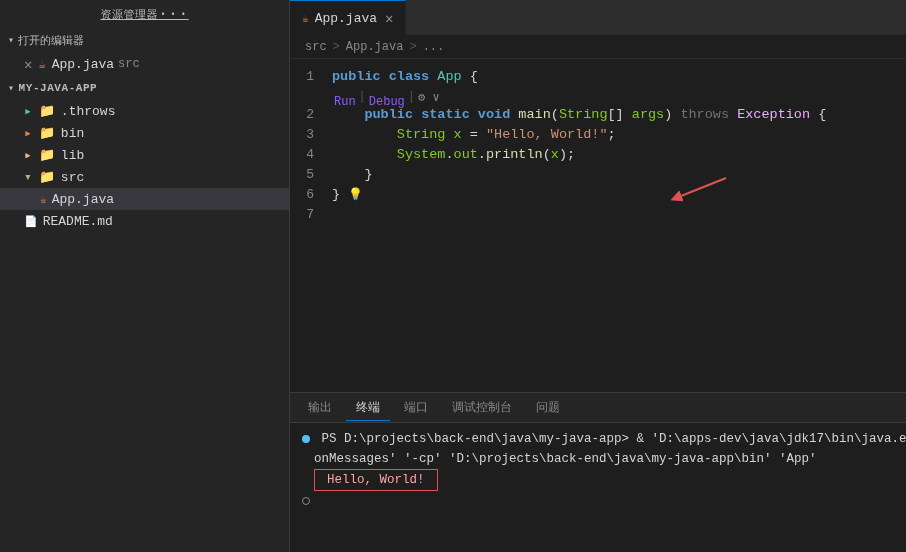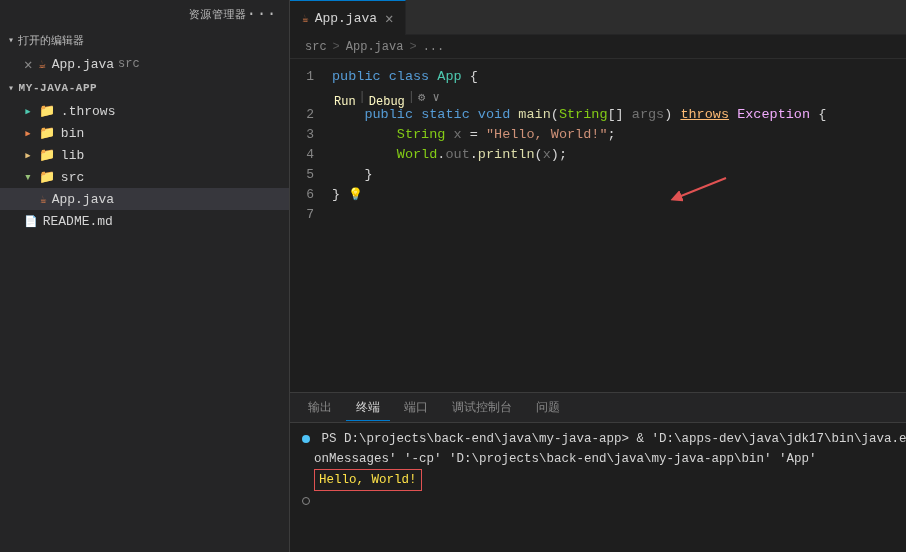--- a/index.html
+++ b/index.html
@@ -23,26 +23,27 @@
       display: flex;
       flex-direction: column;
       border-right: 1px solid #3c3c3c;
       height: 552px;
       overflow: hidden;
     }
 
     .sidebar-header {
       display: flex;
       align-items: center;
-      justify-content: flex-end;
+      justify-content: center;
       padding: 6px 12px;
       font-size: 11px;
       color: #bbbbbb;
       letter-spacing: 0.05em;
       height: 28px;
+      text-decoration: underline;
     }
 
     .sidebar-header-title {
       font-size: 11px;
       color: #bbb;
     }
 
     .sidebar-header-dots {
       font-size: 16px;
       cursor: pointer;
@@ -260,43 +261,43 @@
       font-size: 13px;
     }
 
     .line-content {
       flex: 1;
       white-space: pre;
       padding-left: 2px;
     }
 
     
-    .kw { color: #569cd6; }
+    .kw { color: #569cd6; font-weight: bold; }
     .type { color: #84cc16; }
     .fn { color: #dcdcaa; }
     .str { color: #ce9178; }
     .cls { color: #4ec9b0; }
-    .param { color: #737373; }
+    .param { color: #84cc16; }
     .punct { color: #d4d4d4; }
-    .throws-kw { color: #fdba74; text-decoration: underline; }
+    .throws-kw { color: #737373; }
     .exception-type { color: #f0abfc; }
 
     
     .run-debug-bar {
       display: flex;
       align-items: center;
       padding: 2px 0 0 44px;
       font-size: 12px;
       color: #888;
       height: 18px;
       position: relative;
     }
 
     .run-debug-bar a {
-      color: #fef9c3;
+      color: #8b5cf6;
       cursor: pointer;
       text-decoration: none;
       margin-top: 10px;
     }
 
     .run-debug-bar .sep { color: #555; margin: 0 3px; }
 
     
     .arrow-annotation {
       position: absolute;
@@ -359,22 +360,22 @@
       border-radius: 50%; 
       margin-right: 4px;
       vertical-align: middle;
     }
     .dot-filled { background: #4fc3f7; }
     .dot-empty { background: transparent; border: 1px solid #888; }
 
     .hello-world-box {
       display: inline-block;
       border: 1px solid #e05252;
-      padding: 0 4px;
-      color: #fde047;
+      padding: 0 12px;
+      color: #fca5a5;
     }
 
     .lightbulb {
       color: #ffcc00;
       font-size: 12px;
     }
   </style>
 </head>
 <body>
 
@@ -486,21 +487,21 @@
         <span class="line-content">    <span class="kw">public</span> <span class="kw">static</span> <span class="kw">void</span> <span class="fn">main</span><span class="punct">(</span><span class="type">String</span><span class="punct">[]</span> <span class="param">args</span><span class="punct">)</span> <span class="throws-kw">throws</span> <span class="exception-type">Exception</span> <span class="punct">{</span></span>
       </div>
 
       <div class="code-line">
         <span class="line-number">3</span>
         <span class="line-content">        <span class="type">String</span> <span class="param">x</span> <span class="punct">=</span> <span class="str">"Hello, World!"</span><span class="punct">;</span></span>
       </div>
 
       <div class="code-line">
         <span class="line-number">4</span>
-        <span class="line-content">        <span class="type">World</span><span class="punct">.</span><span class="param">out</span><span class="punct">.</span><span class="fn">println</span><span class="punct">(</span><span class="param">x</span><span class="punct">);</span></span>
+        <span class="line-content">        <span class="type">System</span><span class="punct">.</span><span class="param">out</span><span class="punct">.</span><span class="fn">println</span><span class="punct">(</span><span class="param">x</span><span class="punct">);</span></span>
       </div>
 
       <div class="code-line">
         <span class="line-number">5</span>
         <span class="line-content">    <span class="punct">}</span></span>
       </div>
 
       <div class="code-line">
         <span class="line-number">6</span>
         <span class="line-content"><span class="punct">}</span> <span class="lightbulb">💡</span></span>

